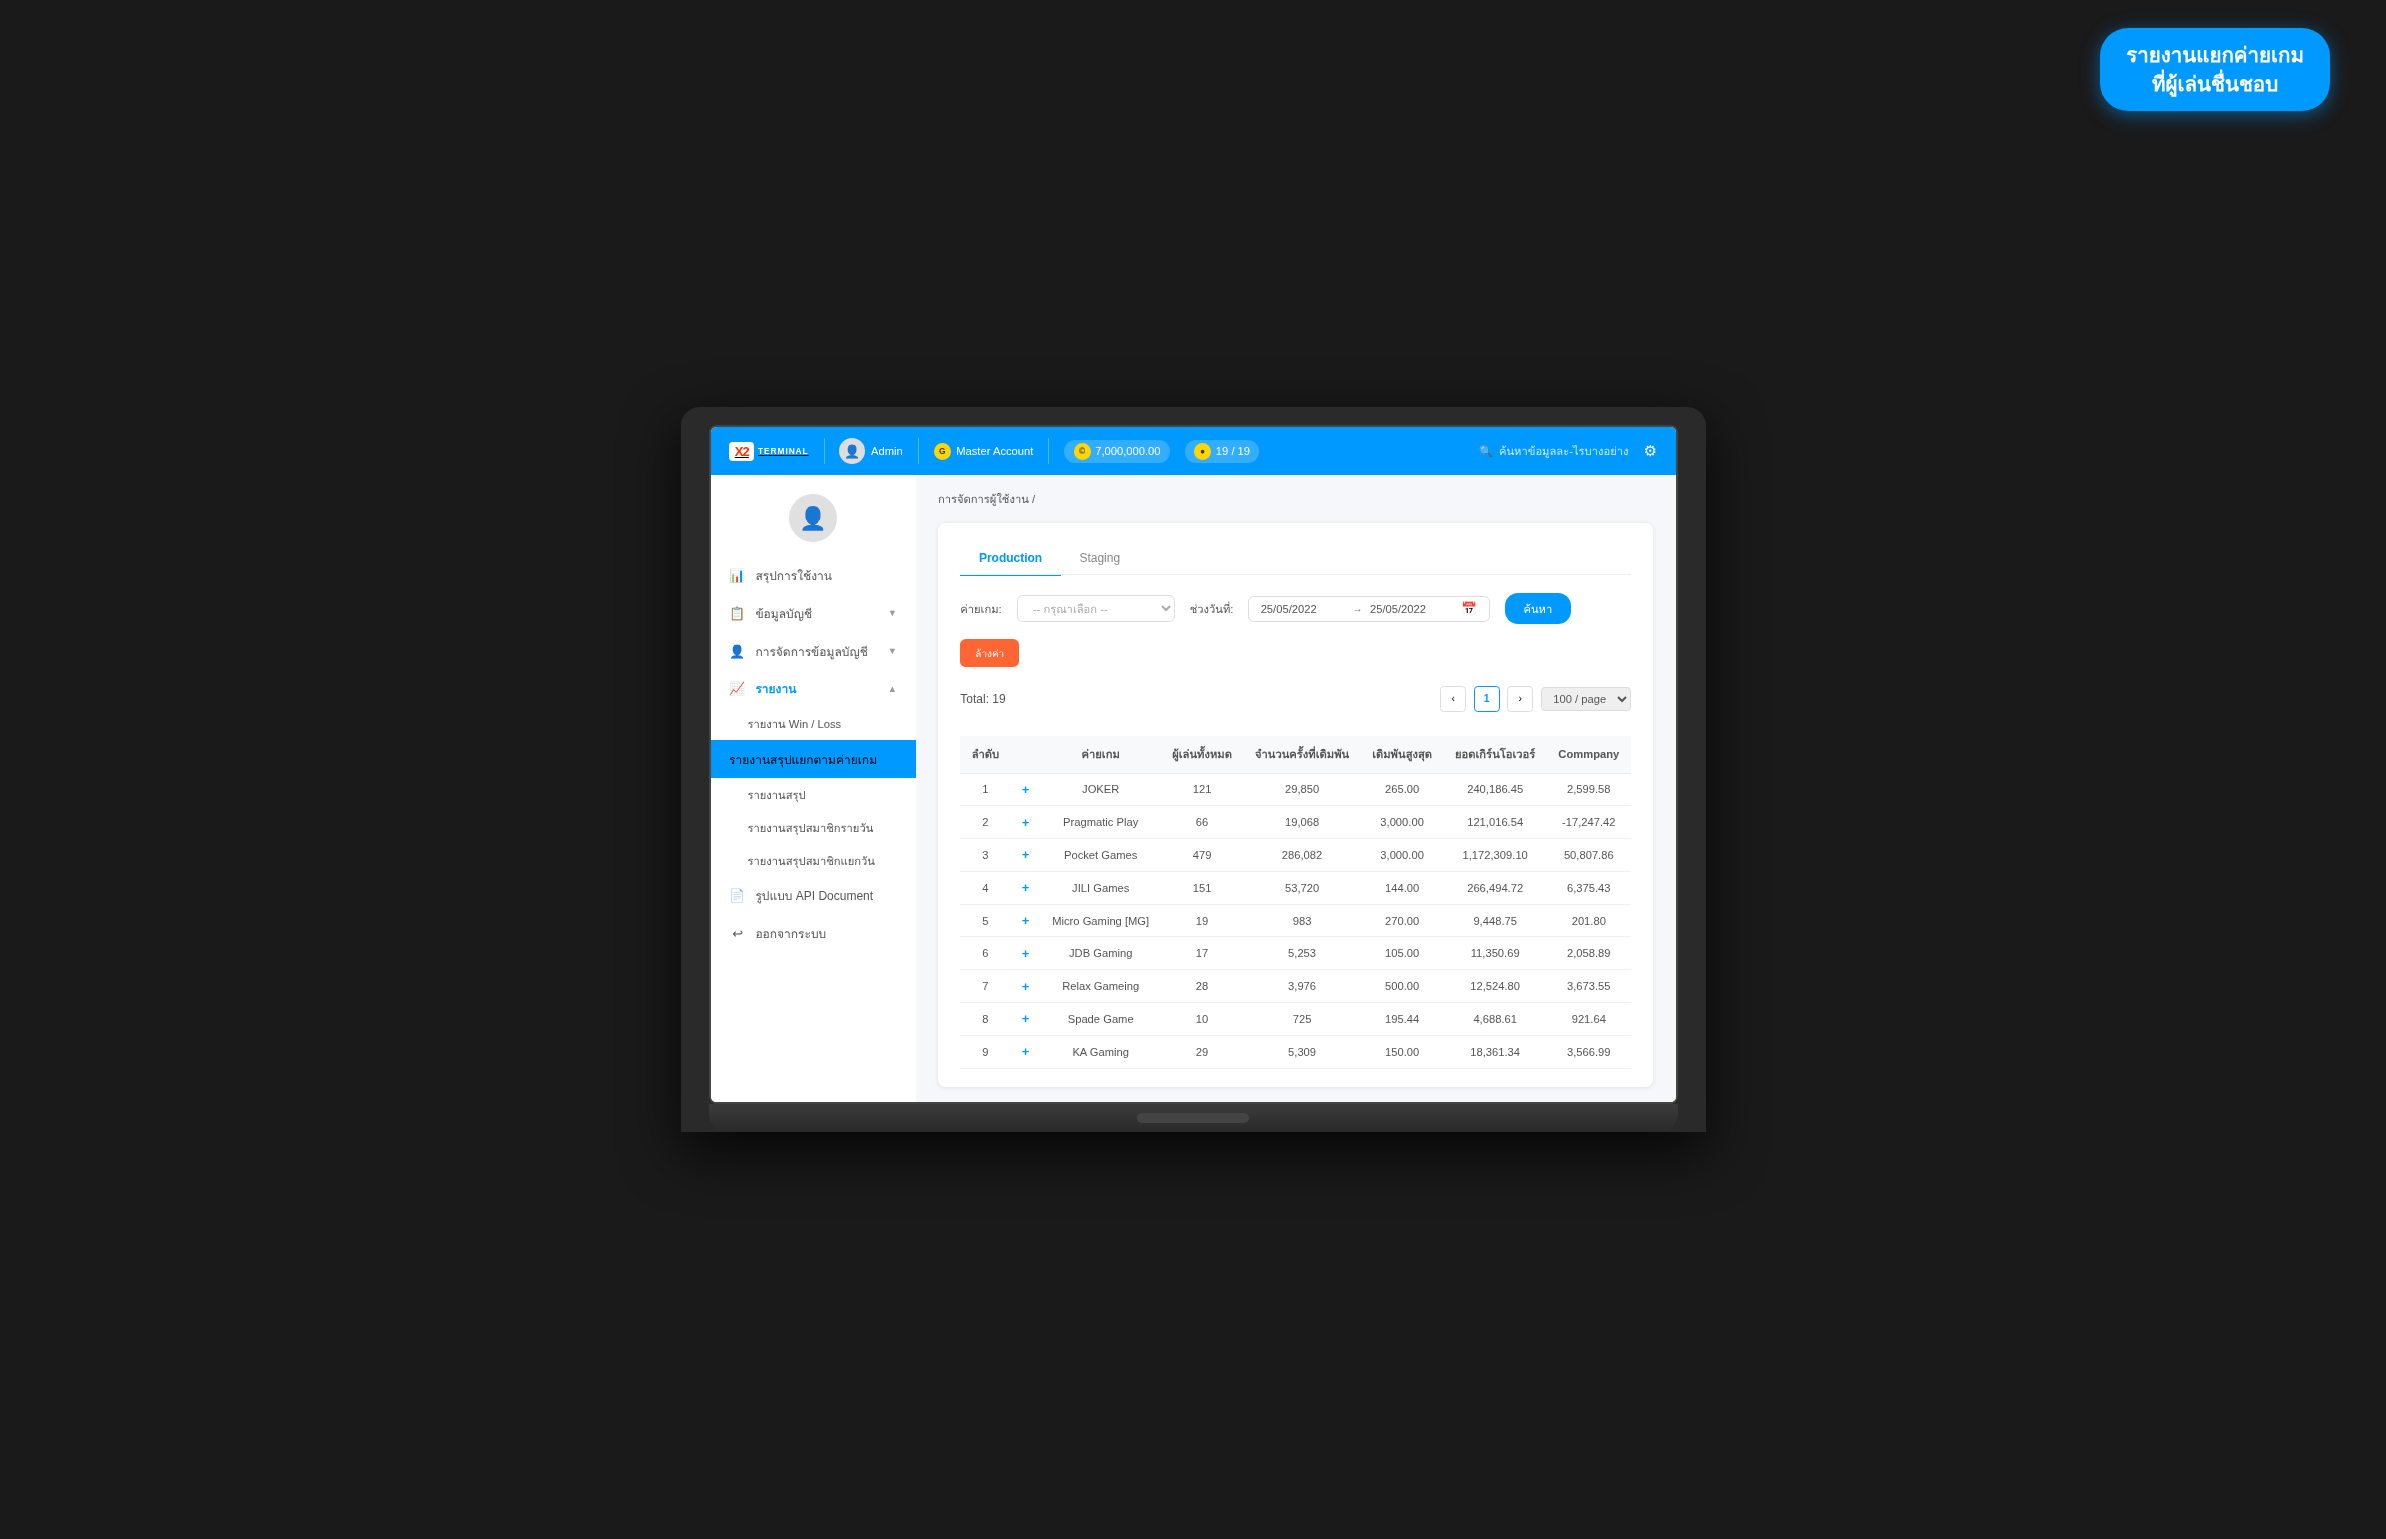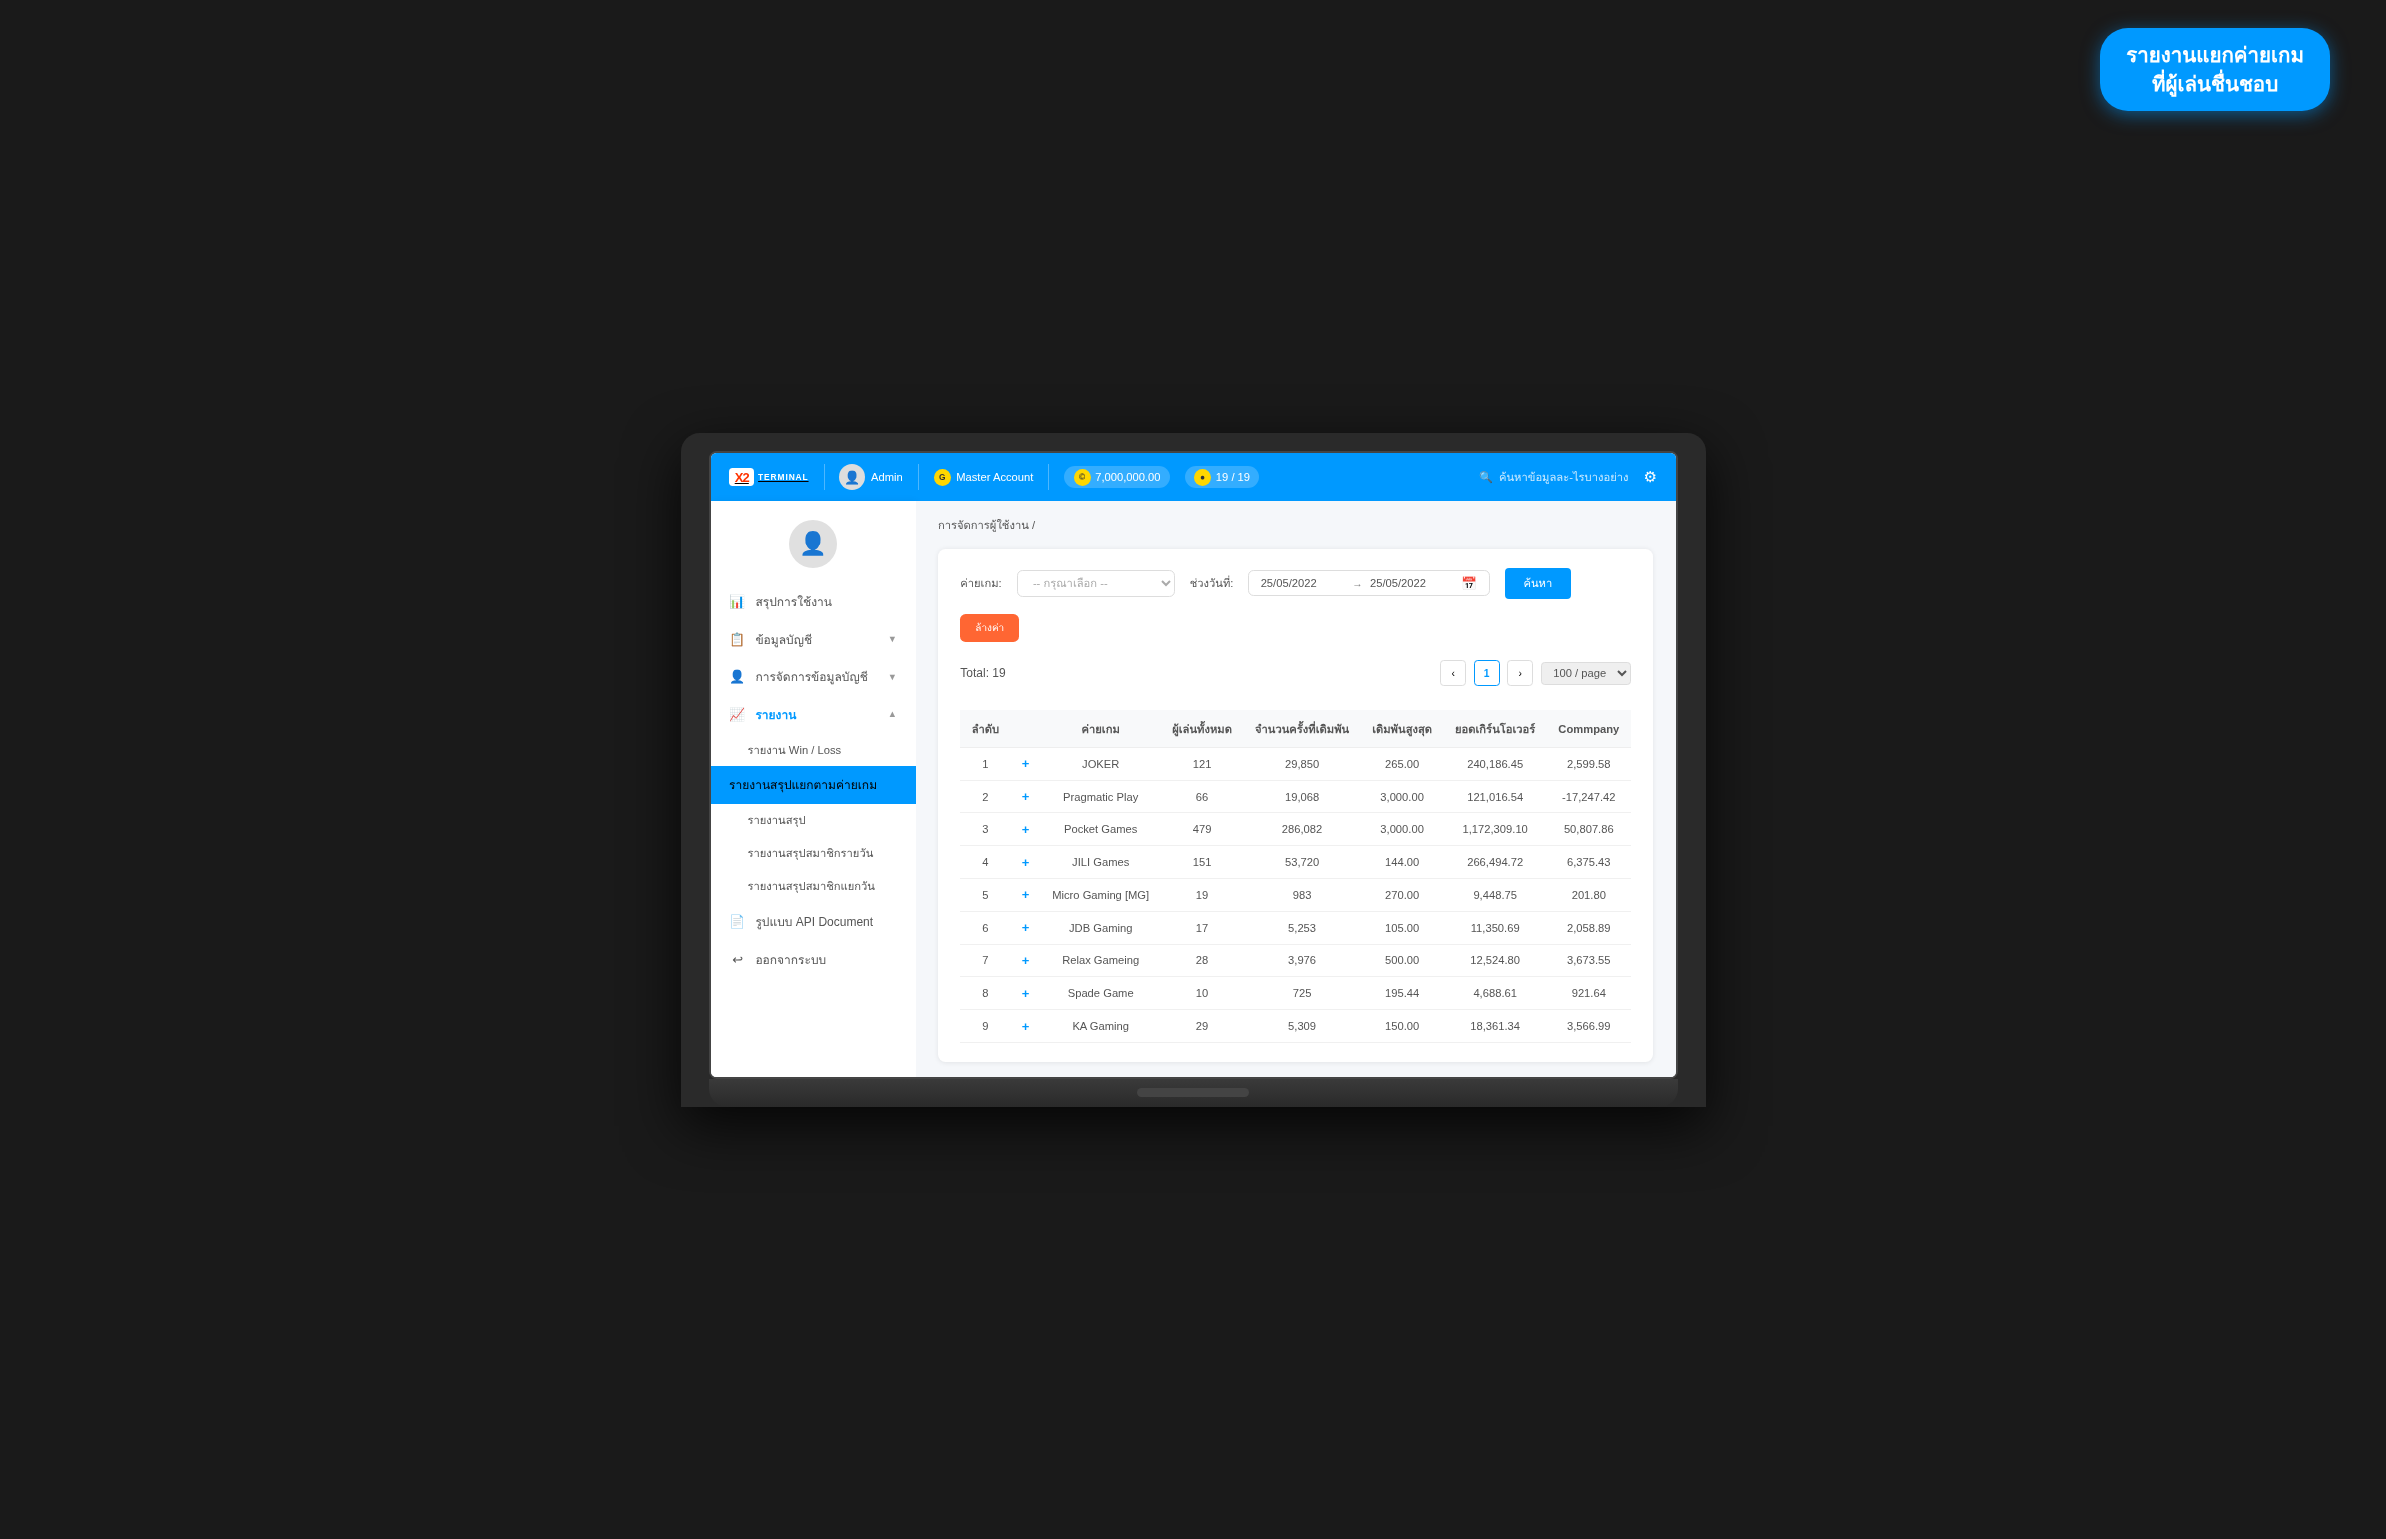--- a/index.html
+++ b/index.html
@@ -264,21 +264,21 @@
       border: none; outline: none;
       font-size: 11.2px; color: #555;
       width: 84px;
     }
     .date-arrow { color: #888; font-size: 10.3px; }
     .calendar-icon { color: #888; font-size: 13px; cursor: pointer; }
     .btn-search {
       background: #0099ff;
       color: white;
       border: none;
-      border-radius: 4px;
+      border-radius: 13px;
       padding: 6.5px 18.6px;
       font-size: 11.2px;
       cursor: pointer;
     }
     .btn-clear {
       background: #ff6633;
       color: white;
       border: none;
       border-radius: 5.6px;
       padding: 6.5px 15px;
@@ -459,20 +459,24 @@
 
       <div class="content-area">
 
         <div class="breadcrumb">
           <span>การจัดการผู้ใช้งาน</span>
           <span> /</span>
         </div>
 
         <div class="card">
 
+          <div class="tabs">
+            <div class="tab-item active">Production</div>
+            <div class="tab-item">Staging</div>
+          </div>
 
           <div class="filter-row">
             <span class="filter-label">ค่ายเกม:</span>
             <select class="filter-select">
               <option>-- กรุณาเลือก --</option>
             </select>
             <span class="filter-label">ช่วงวันที่:</span>
             <div class="filter-date-group">
               <input class="filter-date-input" type="text" value="25/05/2022" style="">
               <span class="date-arrow">→</span>

